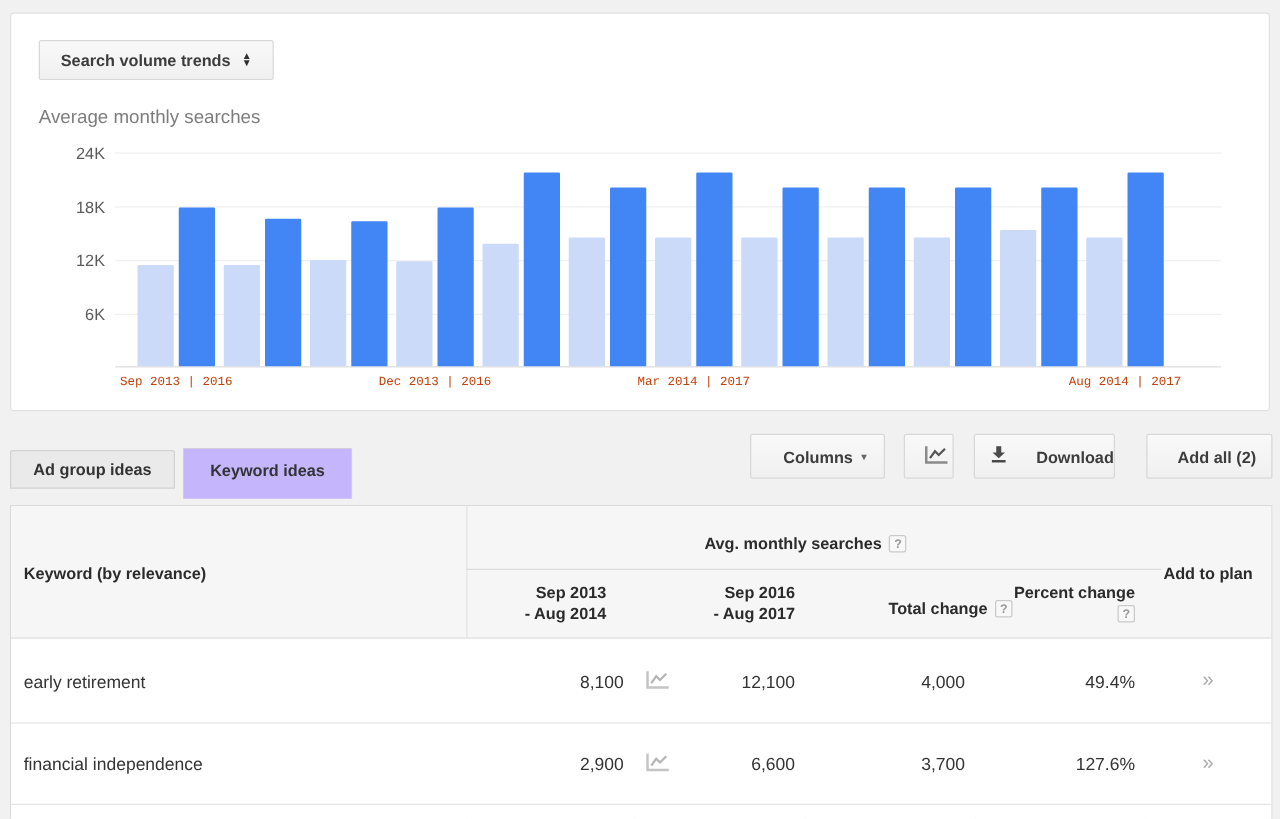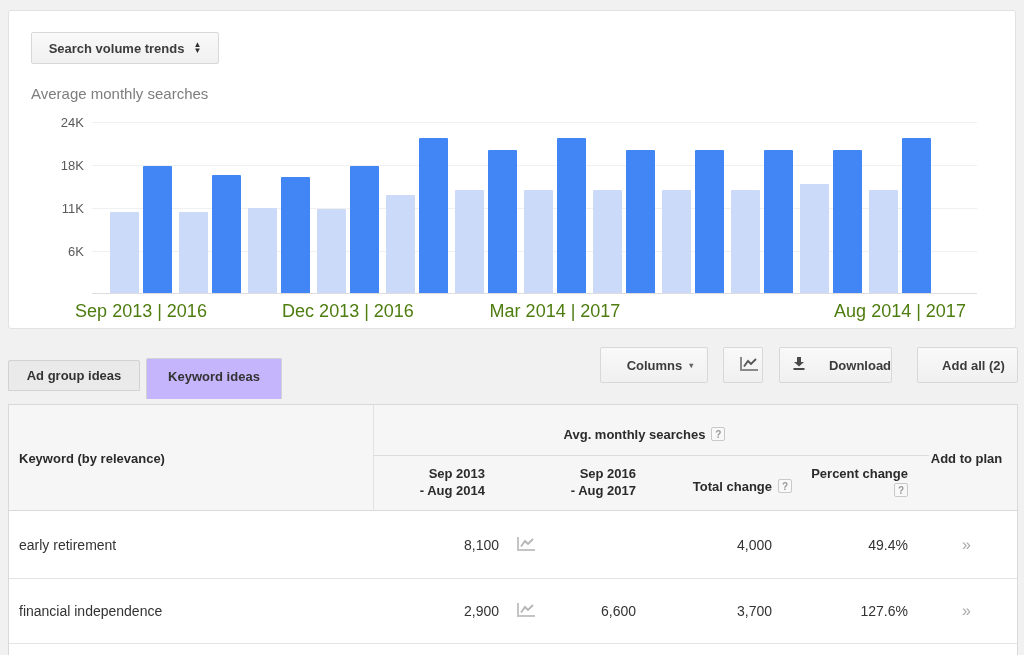--- a/index.html
+++ b/index.html
@@ -29,21 +29,21 @@
             font-size: 8px; line-height: 6.5px; color: #2f2f2f; }
   .chart-title { position: absolute; left: 22px; top: 74px; font-size: 15px; color: #7d7d7d; }
 
   .plot { position: absolute; left: 83px; top: 111px; width: 885px; height: 172px; }
   .gl { position: absolute; left: 0; width: 885px; height: 1px; background: #f0f0f0; }
   .gl.base { background: #dddddd; }
   .ylab { position: absolute; left: -54px; width: 46px; text-align: right;
           font-size: 13px; color: #5a5a5a; }
   .bar { position: absolute; bottom: 1px; width: 29px; border-radius: 1px 1px 0 0; }
   .xlab { position: absolute; top: 179px; transform: translateX(-50%);
-          font-size: 18px; color: #4d7c0f; white-space: nowrap; }
+          font-size: 10px; color: #c2410c; white-space: nowrap; font-family: Liberation Mono, monospace; }
 
   
   .tab { position: absolute; text-align: center; font-size: 13px; font-weight: bold;
          color: #333; cursor: pointer; border-radius: 2px 2px 0 0; }
   .tab-inactive { left: 8px; top: 360px; width: 132px; height: 31px; line-height: 30px;
                   background: #eaeaea; border: 1px solid #d2d2d2; }
   .tab-active { left: 146px; top: 358px; width: 136px; height: 41px; line-height: 36px;
                 background: #c4b5fd; border: 1px solid #d2d2d2; border-bottom: none; }
 
   
@@ -61,21 +61,21 @@
   }
   .thead { position: absolute; left: 0; top: 0; width: 1008px; height: 106px;
            background: #f6f6f6; border-bottom: 1px solid #d9d9d9; }
   .hd { position: absolute; font-size: 13px; font-weight: bold; color: #2b2b2b; }
   .h-keyword { left: 10px; top: 46px; }
   .h-group { left: 364px; top: 22px; width: 543px; text-align: center; }
   .group-line { position: absolute; left: 364px; top: 50px; width: 556px; height: 1px; background: #dcdcdc; }
   .vdiv-head { position: absolute; left: 364px; top: 0; width: 1px; height: 106px; background: #e2e2e2; }
   .h-p1 { left: 364px; top: 60px; width: 134px; text-align: right; padding-right: 22px; line-height: 17px; }
   .h-p2 { left: 498px; top: 60px; width: 137px; text-align: right; padding-right: 8px; line-height: 17px; }
-  .h-total { left: 655px; top: 74px; width: 136px; text-align: right; padding-right: 8px; }
+  .h-total { left: 673px; top: 74px; width: 136px; text-align: right; padding-right: 8px; }
   .h-pct { left: 771px; top: 60px; width: 136px; text-align: right; padding-right: 8px; line-height: 17px; }
   .h-add { left: 907px; top: 46px; width: 101px; text-align: center; }
   .help {
     display: inline-block; width: 14px; height: 14px; line-height: 13px;
     border: 1px solid #c9c9c9; border-radius: 2px; background: #f8f8f8;
     color: #999; font-size: 10px; font-weight: bold; text-align: center;
     vertical-align: 1px; margin-left: 6px; cursor: pointer;
   }
   .trow { position: absolute; left: 0; width: 1008px; background: #fff;
           border-bottom: 1px solid #e4e4e4; }
@@ -113,21 +113,21 @@
 
     <div class="plot">
       <div class="gl" style="top:0"></div>
       <div class="gl" style="top:43px"></div>
       <div class="gl" style="top:86px"></div>
       <div class="gl" style="top:129px"></div>
       <div class="gl base" style="top:171px"></div>
 
       <div class="ylab" style="top:-7px">24K</div>
       <div class="ylab" style="top:36px">18K</div>
-      <div class="ylab" style="top:79px">11K</div>
+      <div class="ylab" style="top:79px">12K</div>
       <div class="ylab" style="top:122px">6K</div>
 
       <div id="bars">
           <div class="bar" style="left: 18px; width: 29px; height: 81px; background: rgb(203, 218, 248);"></div>
           <div class="bar" style="left: 51px; width: 29px; height: 127px; background: rgb(66, 133, 244);"></div>
           <div class="bar" style="left: 87px; width: 29px; height: 81px; background: rgb(203, 218, 248);"></div>
           <div class="bar" style="left: 120px; width: 29px; height: 118px; background: rgb(66, 133, 244);"></div>
           <div class="bar" style="left: 156px; width: 29px; height: 85px; background: rgb(203, 218, 248);"></div>
           <div class="bar" style="left: 189px; width: 29px; height: 116px; background: rgb(66, 133, 244);"></div>
           <div class="bar" style="left: 225px; width: 29px; height: 84px; background: rgb(203, 218, 248);"></div>
@@ -218,20 +218,21 @@
 
     <div class="trow row-1">
       <div class="cell c-keyword">early retirement</div>
       <div class="cell num c-p1">8,100</div>
       <button class="row-graph-btn">
         <svg width="20" height="16" viewBox="0 0 20 16">
           <path d="M2 1 V14 H19" stroke="#c4c4c4" stroke-width="2" fill="none"></path>
           <polyline points="5,10.5 9,5 12,8 17,3" stroke="#b5b5b5" stroke-width="1.8" fill="none"></polyline>
         </svg>
       </button>
+      <div class="cell num c-p2">12,100</div>
       <div class="cell num c-total">4,000</div>
       <div class="cell num c-pct">49.4%</div>
       <div class="cell c-add">
           <span class="addrow">»</span>
         </div>
     </div>
 
     <div class="trow row-2">
       <div class="cell c-keyword">financial independence</div>
       <div class="cell num c-p1">2,900</div>

